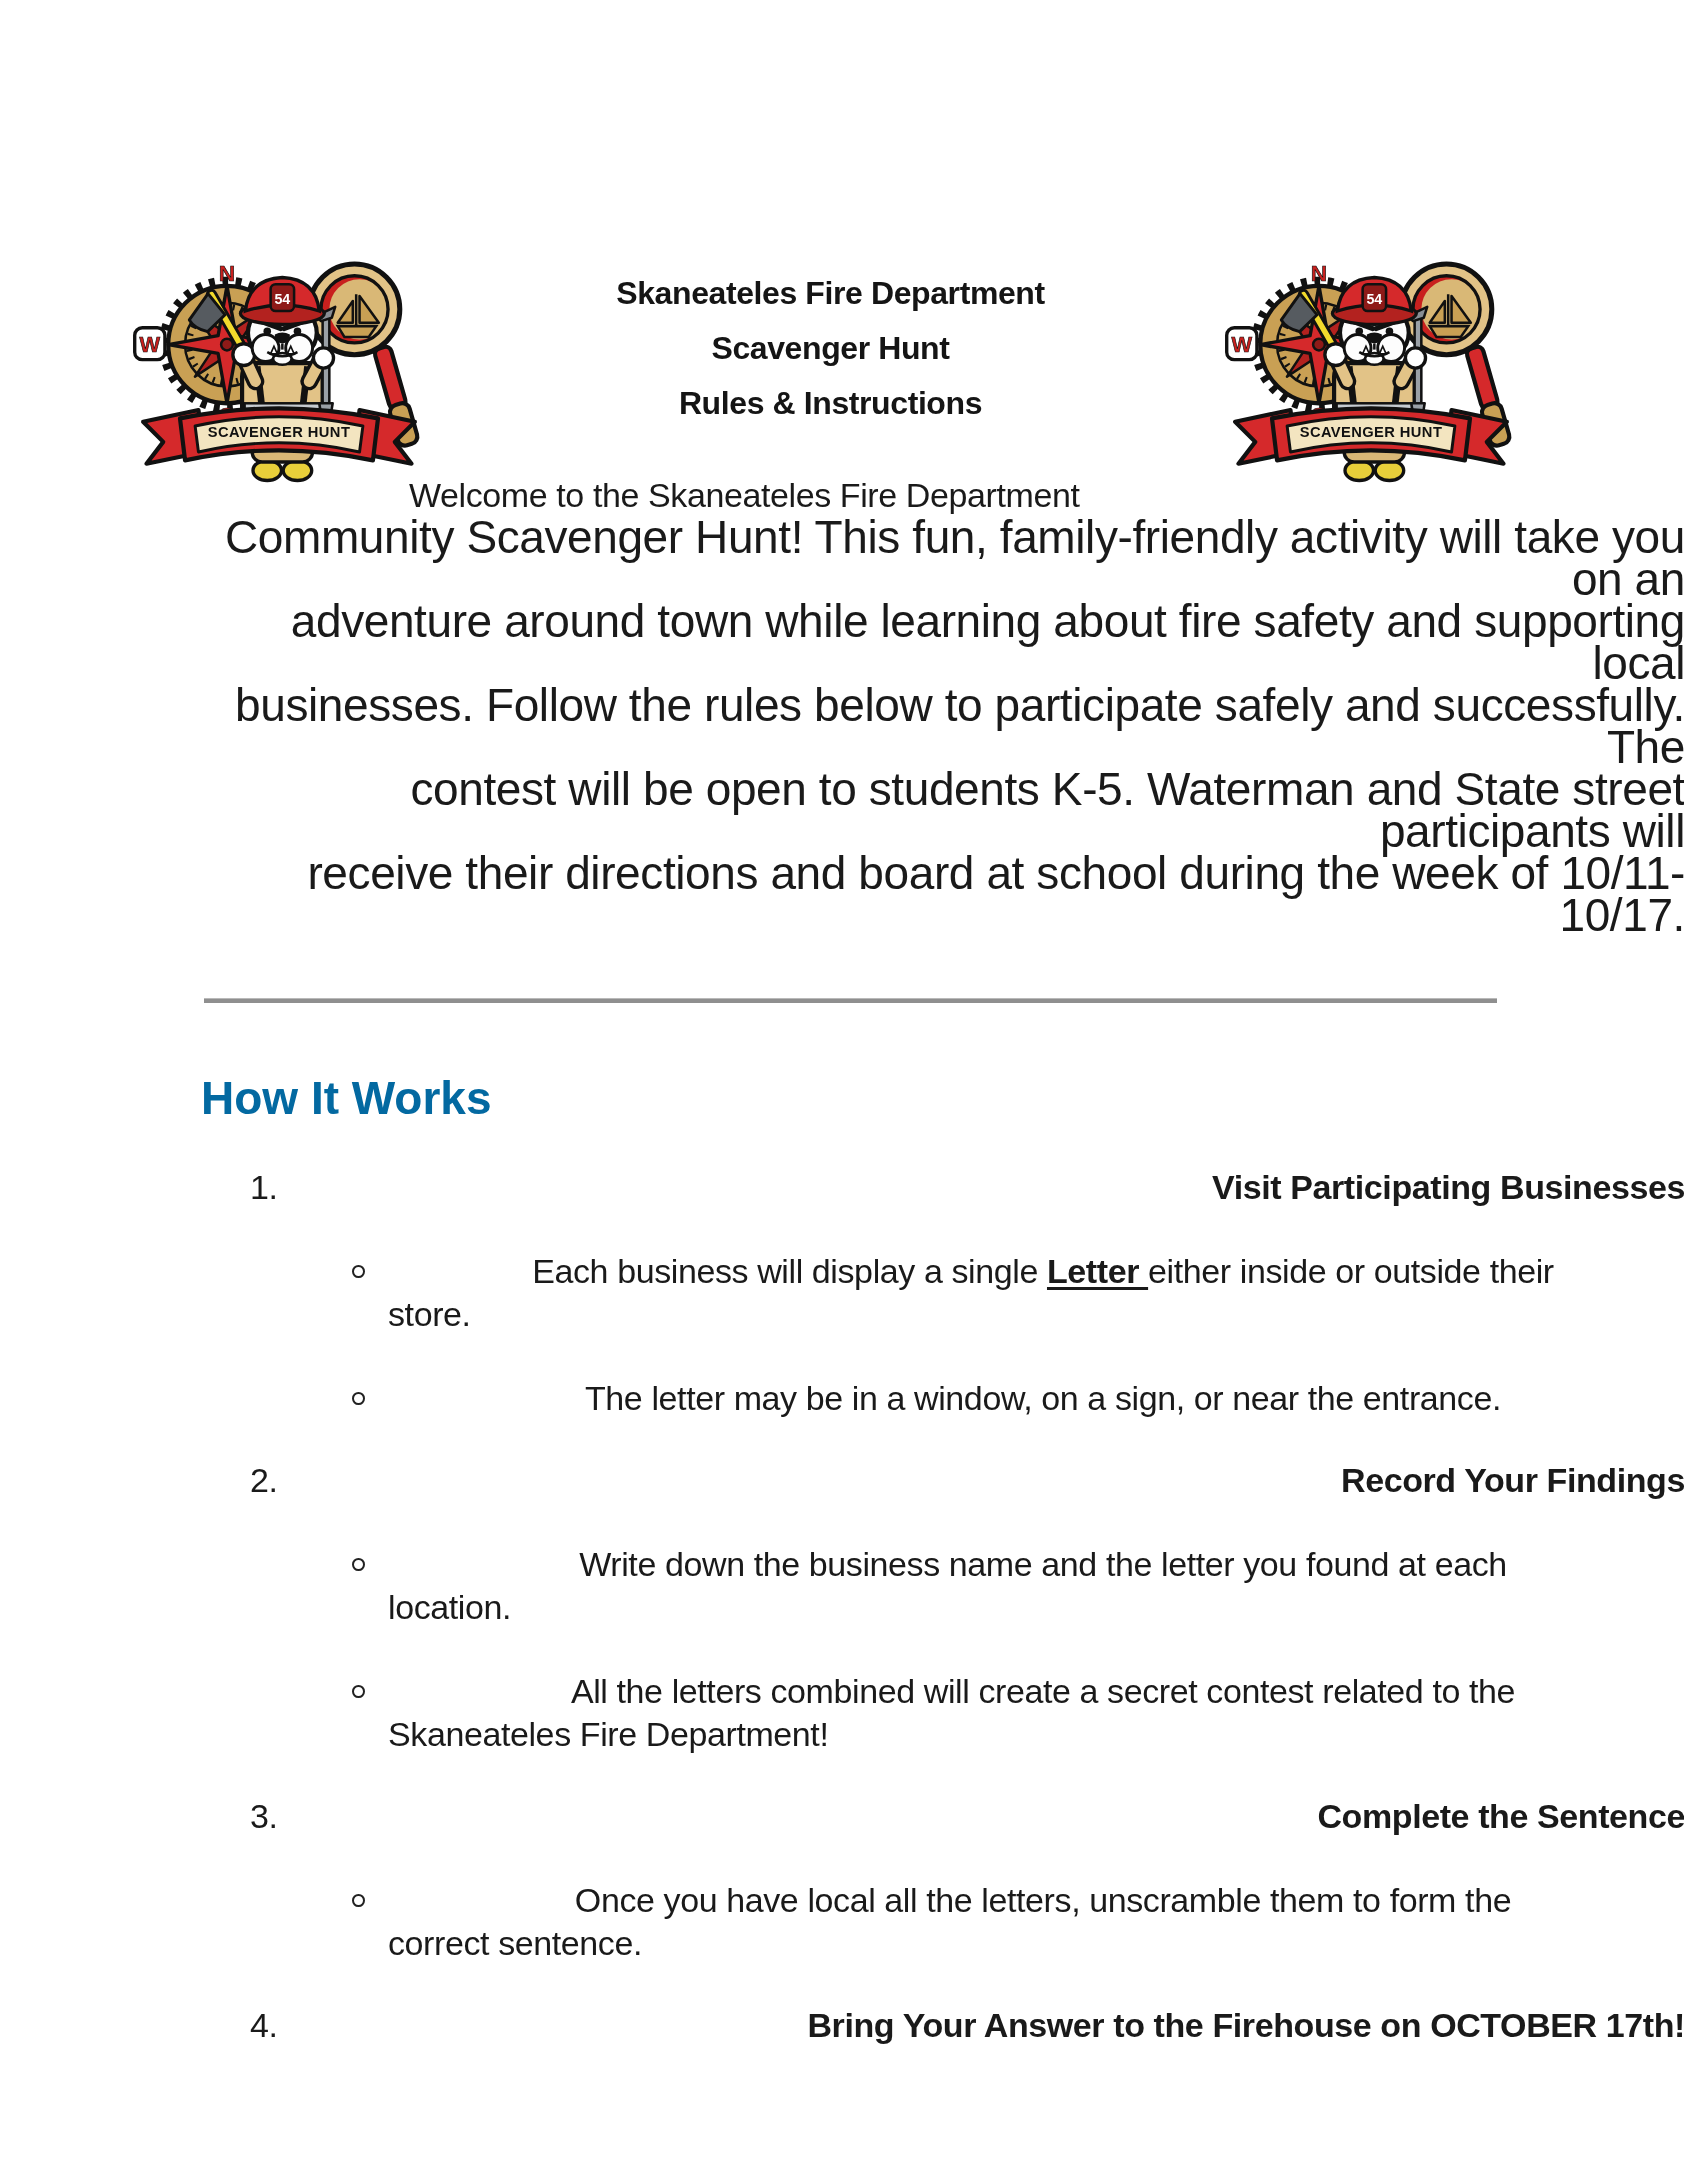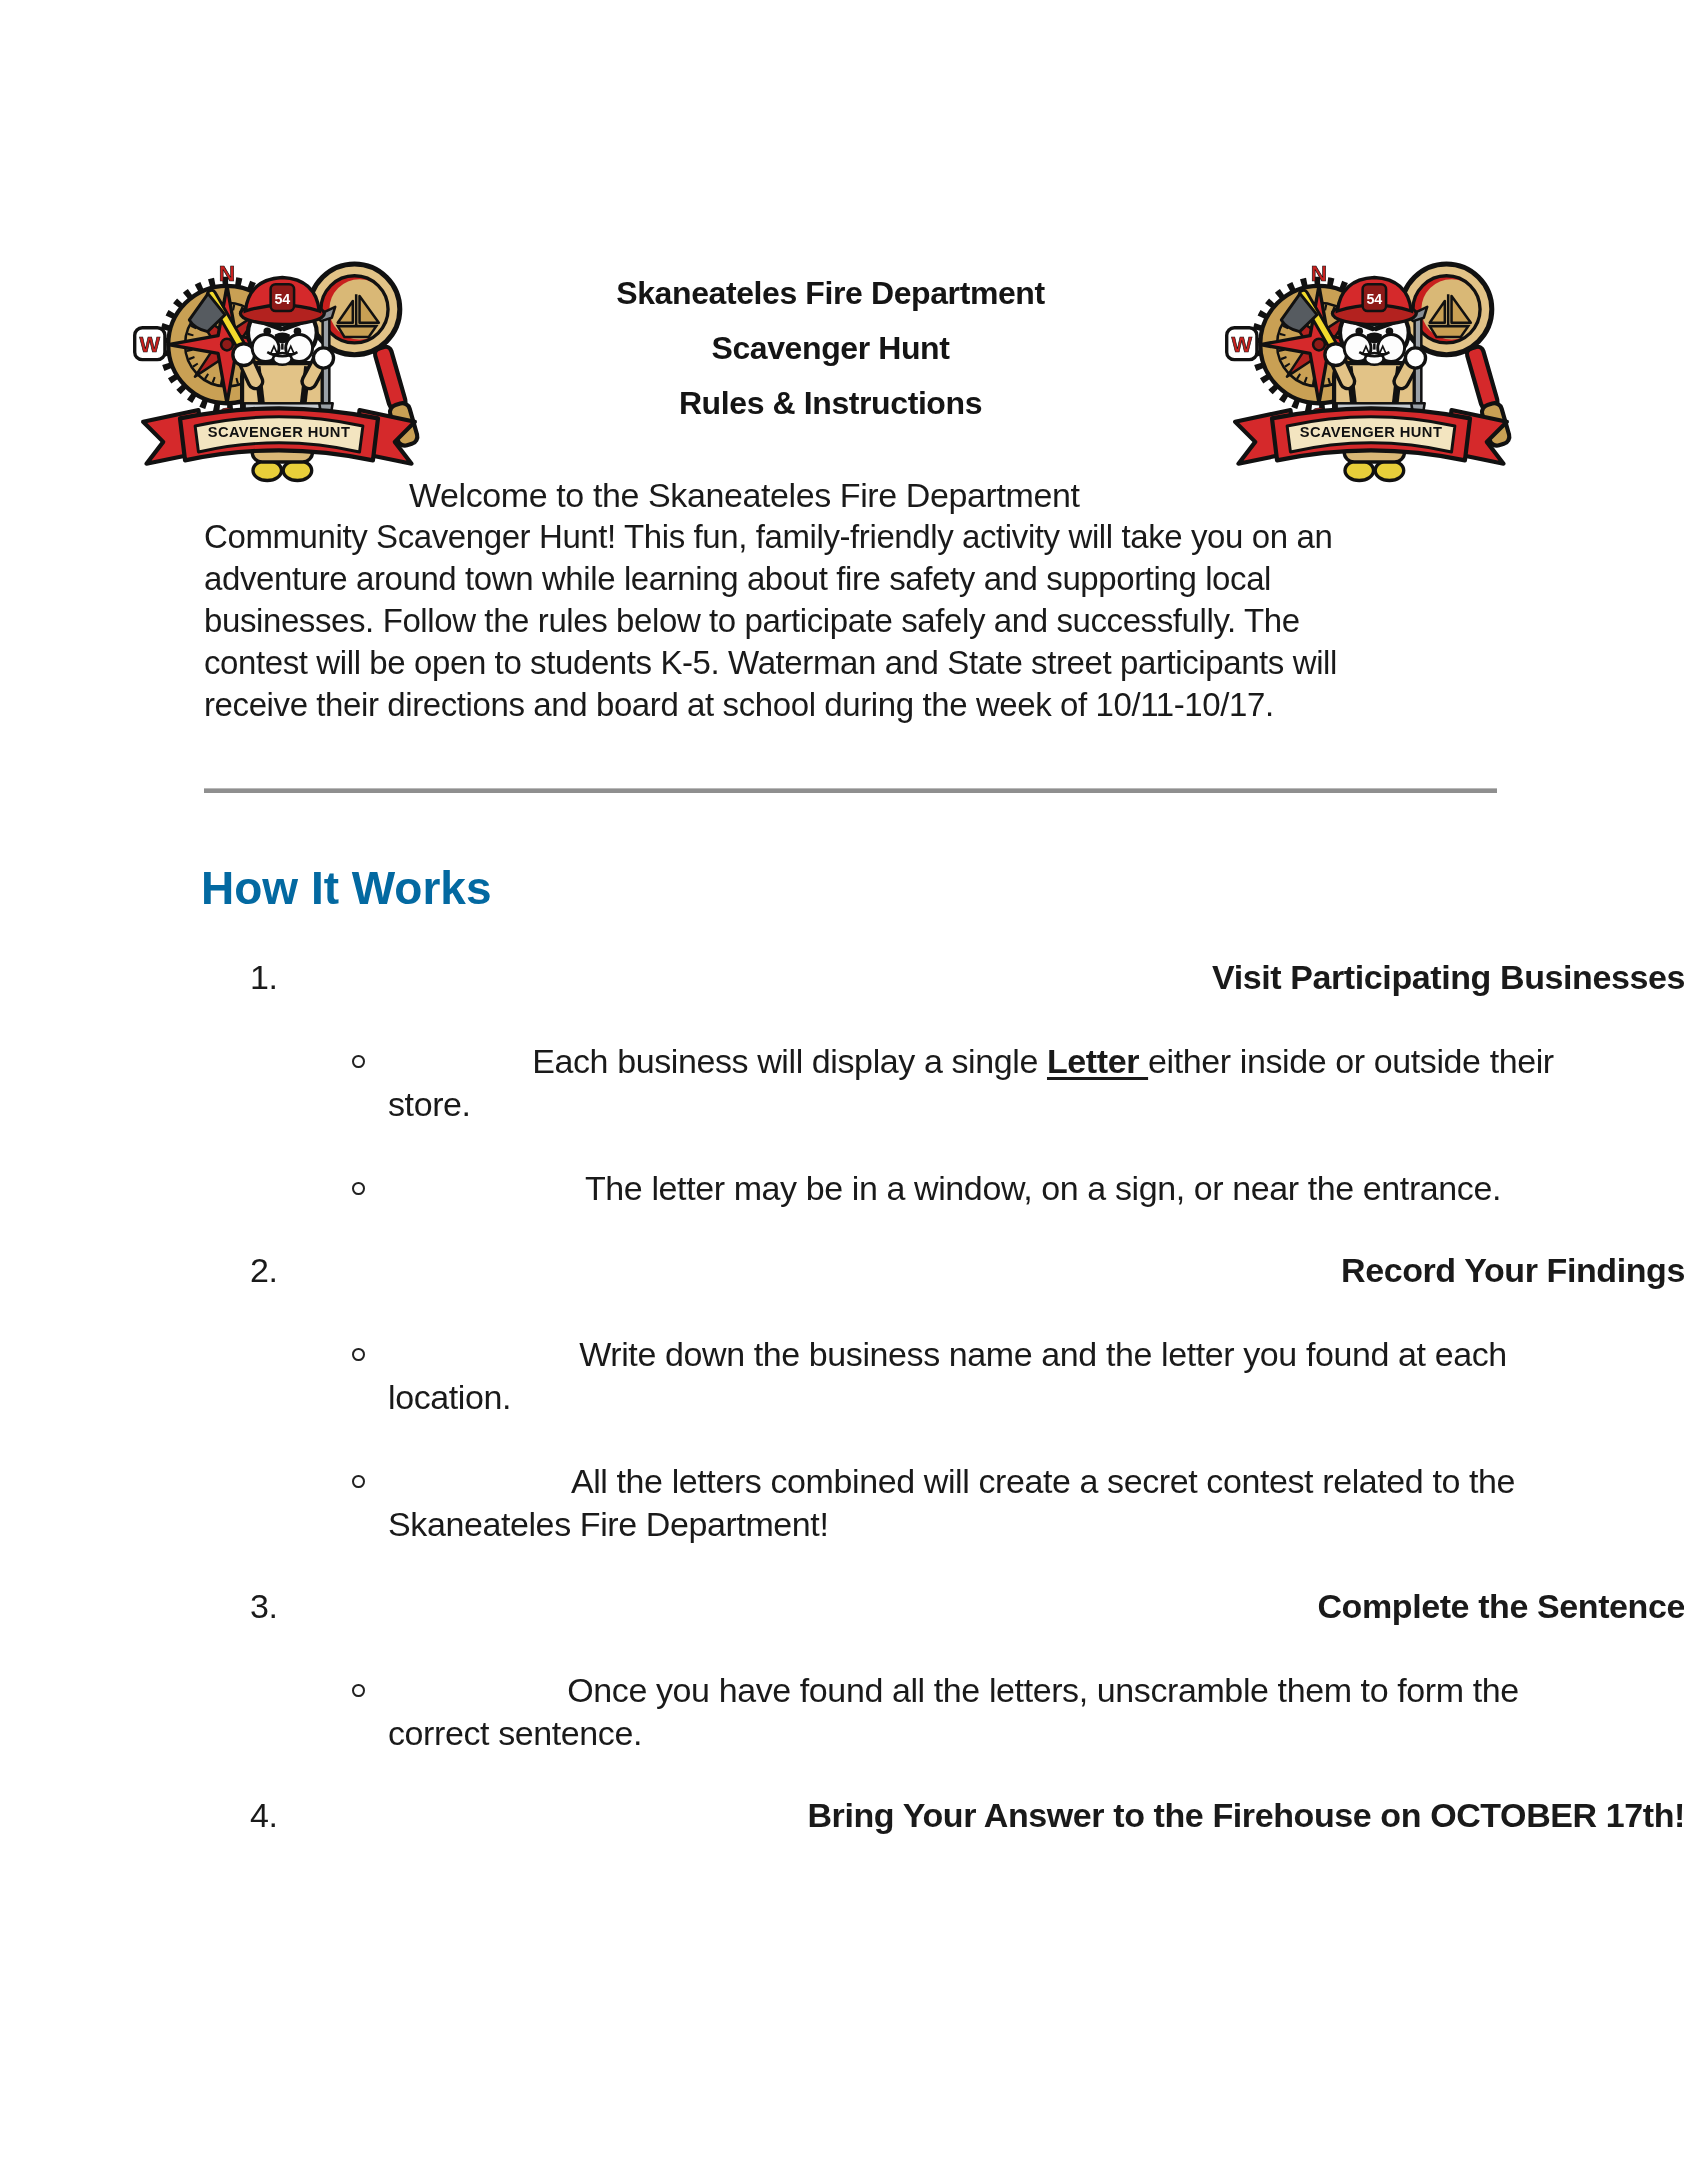--- a/index.html
+++ b/index.html
@@ -8,21 +8,21 @@
   
   .logo{position:absolute;top:232px;width:302px;height:252px;}
   .logo-left{left:128px;}
   .logo-right{left:1220px;}
   .title-block{position:absolute;left:409px;top:266px;width:843px;text-align:center;
                font-size:32px;line-height:55px;font-weight:700;letter-spacing:-0.4px;color:#151515;}
   
   .content{padding-top:474px;}
   .intro-first{margin-left:409px;width:843px;text-align:left;
                font-size:34px;line-height:42px;letter-spacing:-0.4px;}
-  .intro-rest{margin-left:204px;font-size:33px;line-height:42px;letter-spacing:-0.4px;}
+  .intro-rest{margin-left:204px;font-size:46px;line-height:42px;letter-spacing:-0.4px;text-align:right;}
   .divider{margin:62px 0 0 204px;width:1293px;height:4.3px;background:#8f8f8f;border-top:0.9px solid #b9b9b9;}
   .section-heading{margin:66px 0 0 201px;font-size:46px;line-height:58px;font-weight:700;color:#0369a1;}
   .item-title{position:relative;margin-top:39px;font-size:34px;line-height:43px;letter-spacing:-0.4px;}
   .item-num{position:absolute;left:250px;top:0;font-weight:400;}
   .item-label{display:block;padding-left:303px;font-weight:700;text-align:right;}
   .bullet{position:relative;margin-top:41px;font-size:34px;line-height:43px;letter-spacing:-0.4px;}
   .bullet .marker{position:absolute;left:352px;top:14.5px;width:12.8px;height:12.8px;border:2.1px solid #222;
                   border-radius:50%;background:#fff;box-sizing:border-box;}
   .b-line{padding-left:388px;}
   .b-line.first{padding-left:401px;text-align:center;}
@@ -183,21 +183,21 @@
       <div class="b-line first">All the letters combined will create a secret contest related to the</div>
       <div class="b-line">Skaneateles Fire Department!</div>
     </div>
 
     <div class="item-title">
       <span class="item-num">3.</span>
       <span class="item-label">Complete the Sentence</span>
     </div>
     <div class="bullet">
       <span class="marker"></span>
-      <div class="b-line first">Once you have found all the letters, unscramble them to form the</div>
+      <div class="b-line first">Once you have local all the letters, unscramble them to form the</div>
       <div class="b-line">correct sentence.</div>
     </div>
 
     <div class="item-title">
       <span class="item-num">4.</span>
       <span class="item-label">Bring Your Answer to the Firehouse on OCTOBER 17th!</span>
     </div>
 
   </div>
 </div>

